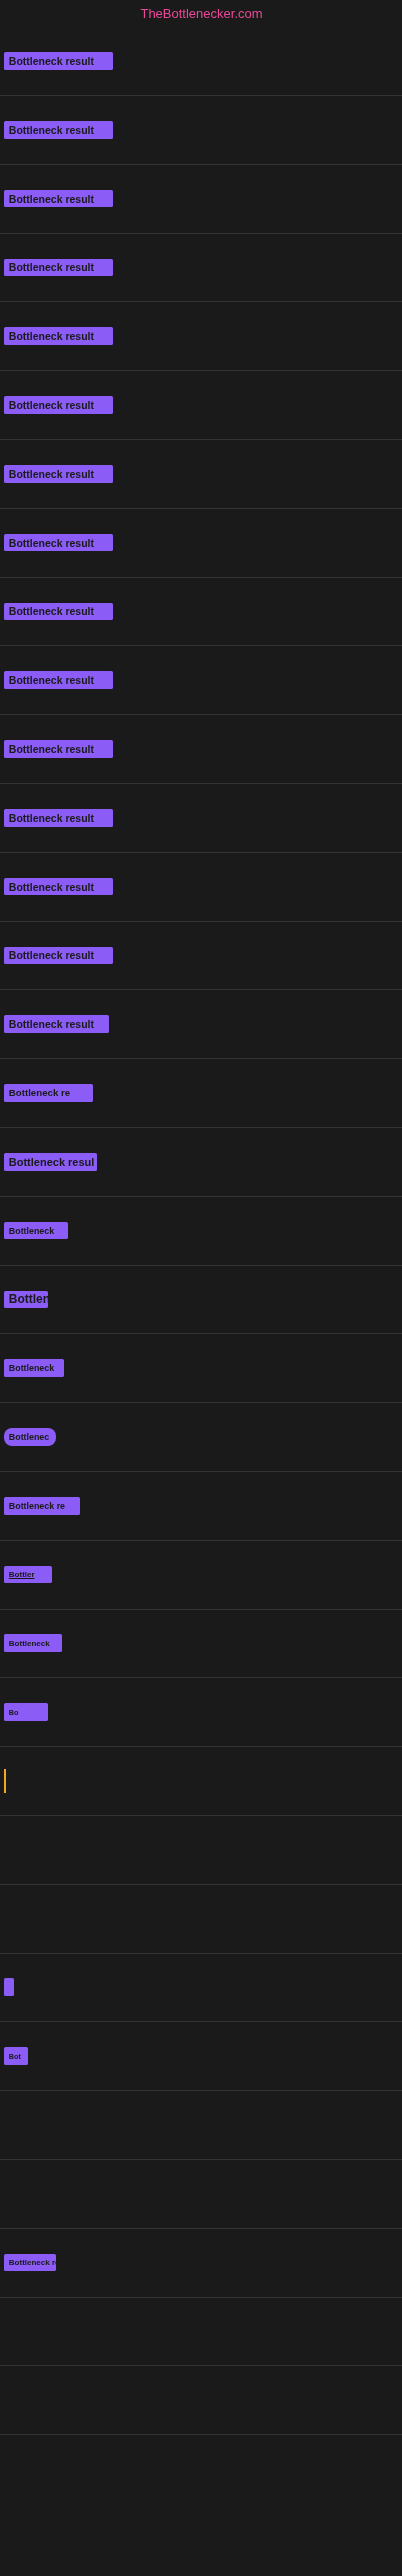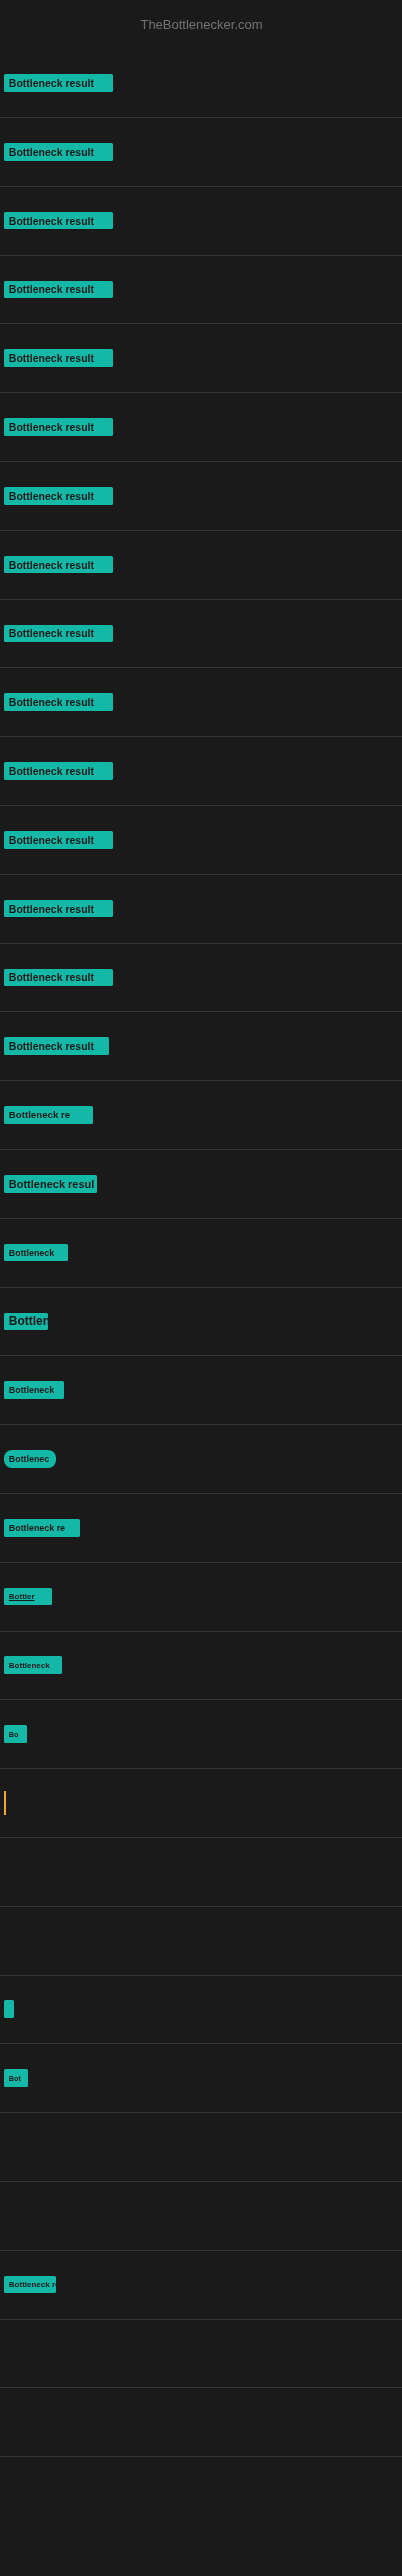--- a/index.html
+++ b/index.html
@@ -11,23 +11,23 @@
     body {
       width: 403px;
       min-height: 2576px;
       background-color: #1a1a1a;
       font-family: Arial, sans-serif;
       position: relative;
     }
 
     .site-title {
       text-align: center;
-      color: #737373;
+      color: #ec4899;
       font-size: 13px;
-      padding: 17px 0;
+      padding: 6px 0;
       background-color: #1a1a1a;
     }
 
     .bottleneck-item {
       position: relative;
       height: 68px;
       display: flex;
       align-items: center;
       padding-left: 4px;
     }
@@ -36,21 +36,21 @@
       width: 100%;
       height: 0.8px;
       background-color: #333;
     }
 
     
     .bar-line {
       position: absolute;
       left: 4px;
       height: 17.7px;
-      background-color: #14b8a6;
+      background-color: #8b5cf6;
       border-radius: 1.6px;
       display: flex;
       align-items: center;
       padding: 0 4.8px;
       font-size: 10.5px;
       font-weight: bold;
       color: #1a1a1a;
       white-space: nowrap;
       overflow: hidden;
     }
@@ -151,21 +151,21 @@
     <div class="divider"></div>
     <div class="bottleneck-item">
       <div class="bar-line" style="width: 48px; font-size: 8px; text-decoration: underline;">Bottler</div>
     </div>
     <div class="divider"></div>
     <div class="bottleneck-item">
       <div class="bar-line" style="width: 58px; font-size: 8px;">Bottleneck</div>
     </div>
     <div class="divider"></div>
     <div class="bottleneck-item">
-      <div class="bar-line" style="width: 23px; font-size: 7.2px;">Bo</div>
+      <div class="bar-line" style="width: 44px; font-size: 7.2px;">Bo</div>
     </div>
     <div class="divider"></div>
     <div class="bottleneck-item">
       <div style="width: 1.6px; height: 24px; background-color: rgb(245, 166, 35);"></div>
     </div>
     <div class="divider"></div>
     <div class="bottleneck-item"></div>
     <div class="divider"></div>
     <div class="bottleneck-item"></div>
     <div class="divider"></div>

